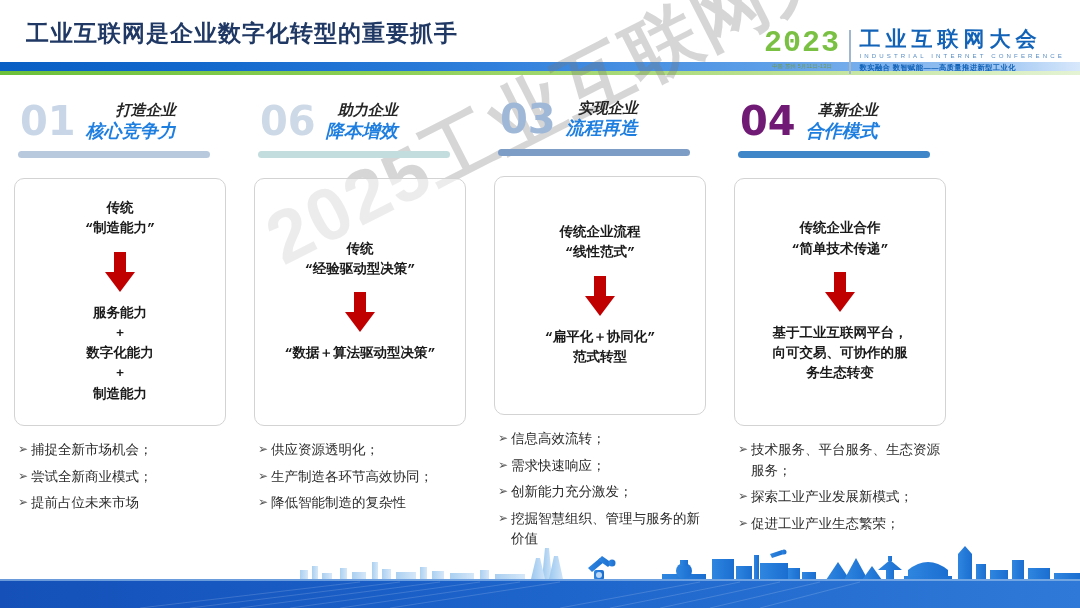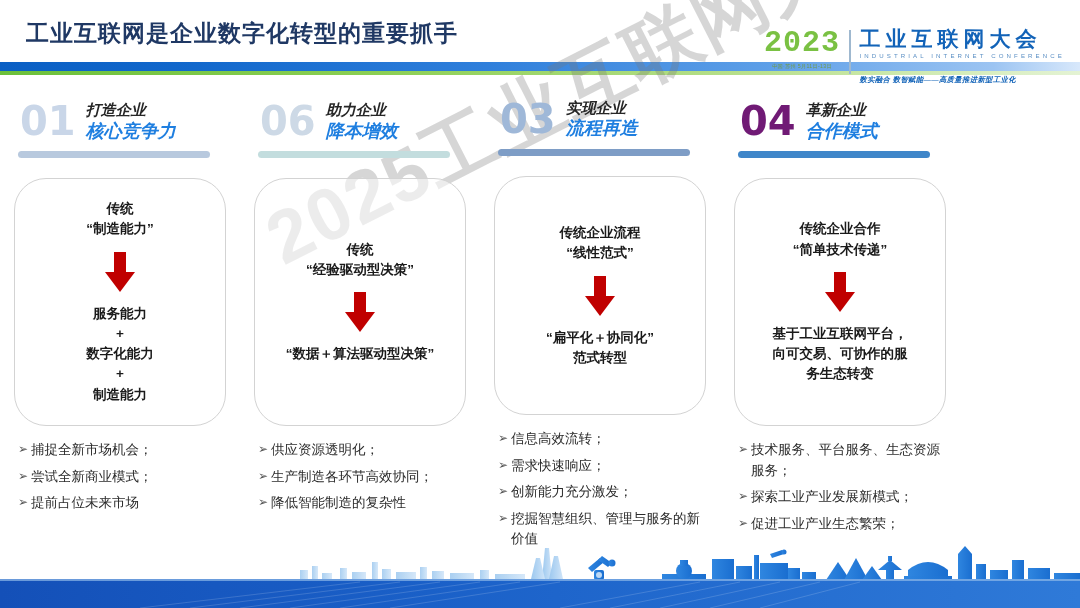--- a/index.html
+++ b/index.html
@@ -64,21 +64,21 @@
   .logo-cn {
     font-size: 21px; font-weight: bold; color: #1263b8;
     letter-spacing: 5px; line-height: 1.05; white-space: nowrap;
   }
   .logo-en {
     font-size: 6.1px; color: #5b8fc4; letter-spacing: 3.1px;
     margin-top: 2px; white-space: nowrap;
   }
   .logo-tag {
     font-size: 7.3px; font-weight: bold; color: #1263b8;
-    letter-spacing: 0.4px; margin-top: 16px; white-space: nowrap; font-style: italic;
+    letter-spacing: 0.4px; margin-top: 4px; white-space: nowrap;
   }
 
   
   .watermark {
     position: absolute;
     left: 250px; top: 200px;
     font-size: 74px;
     font-weight: bold;
     color: rgba(120,120,120,0.30);
     transform: rotate(-27deg);
@@ -108,42 +108,43 @@
     padding-left: 6px;
   }
   .col-num {
     font-size: 40px; font-weight: bold;
     line-height: 1; margin-right: 10px; margin-bottom: 1px;
     font-family: "DejaVu Sans", sans-serif;
   }
   .col-titles { display: flex; flex-direction: column; }
   .col-sub {
     font-size: 15px; font-weight: bold; font-style: italic;
-    color: #262626; line-height: 1.25; white-space: nowrap;
+    color: #262626; line-height: 1.25; white-space: nowrap; text-align: right;
   }
   .col-main {
     font-size: 18px; font-weight: bold; font-style: italic;
     color: #1f7fe0; line-height: 1.25; white-space: nowrap;
   }
   .col-rule {
     height: 7px; border-radius: 4px; margin-top: 9px;
     width: 192px; margin-left: 4px;
   }
 
   
   .card {
     margin-top: 20px;
     height: 248px;
     border: 1.3px solid #d3d3d3;
-    border-radius: 32px;
+    border-radius: 10px;
     background: rgba(255,255,255,0.55);
     display: flex; flex-direction: column;
     align-items: center; justify-content: center;
     padding: 12px 18px;
     position: relative;
+    font-family: Liberation Mono, monospace;
   }
   .card-inner { display: flex; flex-direction: column; align-items: center; width: 100%; }
   .card-top, .card-bottom {
     text-align: center;
     font-size: 13.5px; font-weight: bold;
     color: #1a1a1a; line-height: 1.5;
     white-space: pre-line;
   }
   .card-bottom { font-size: 13.5px; }
   .arrow {

